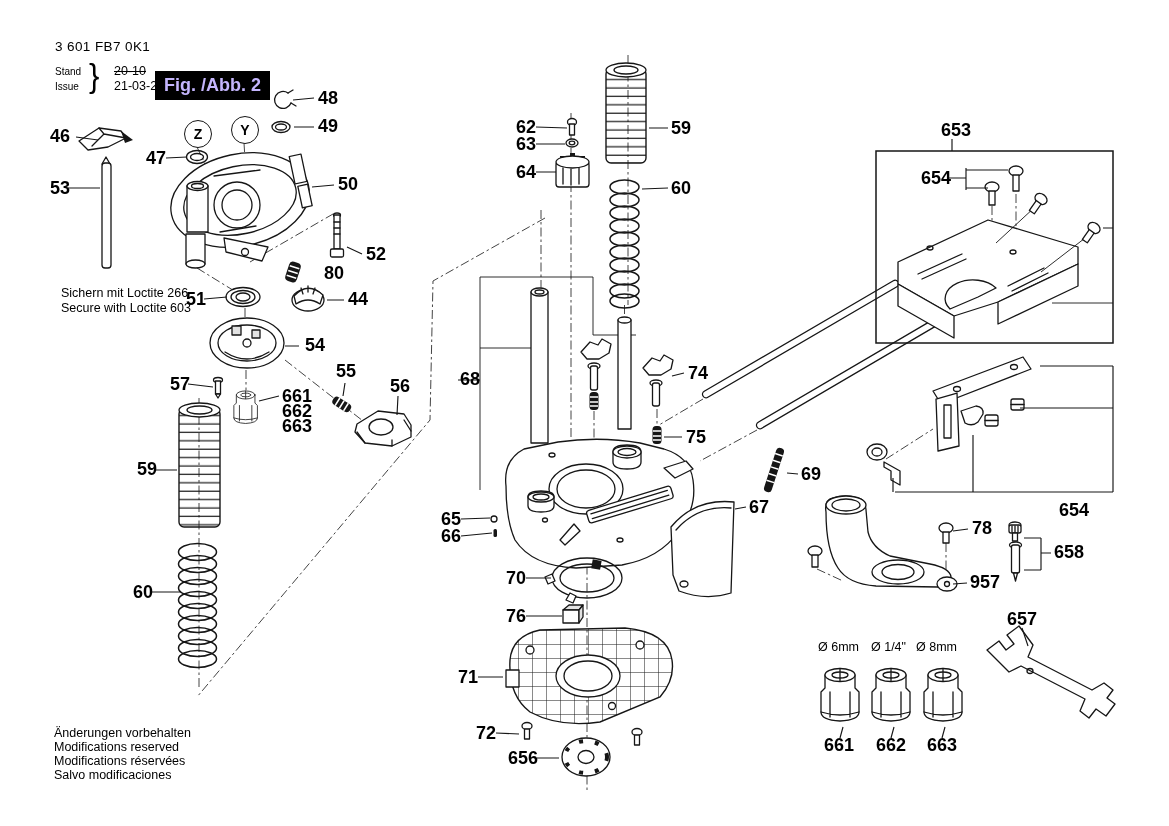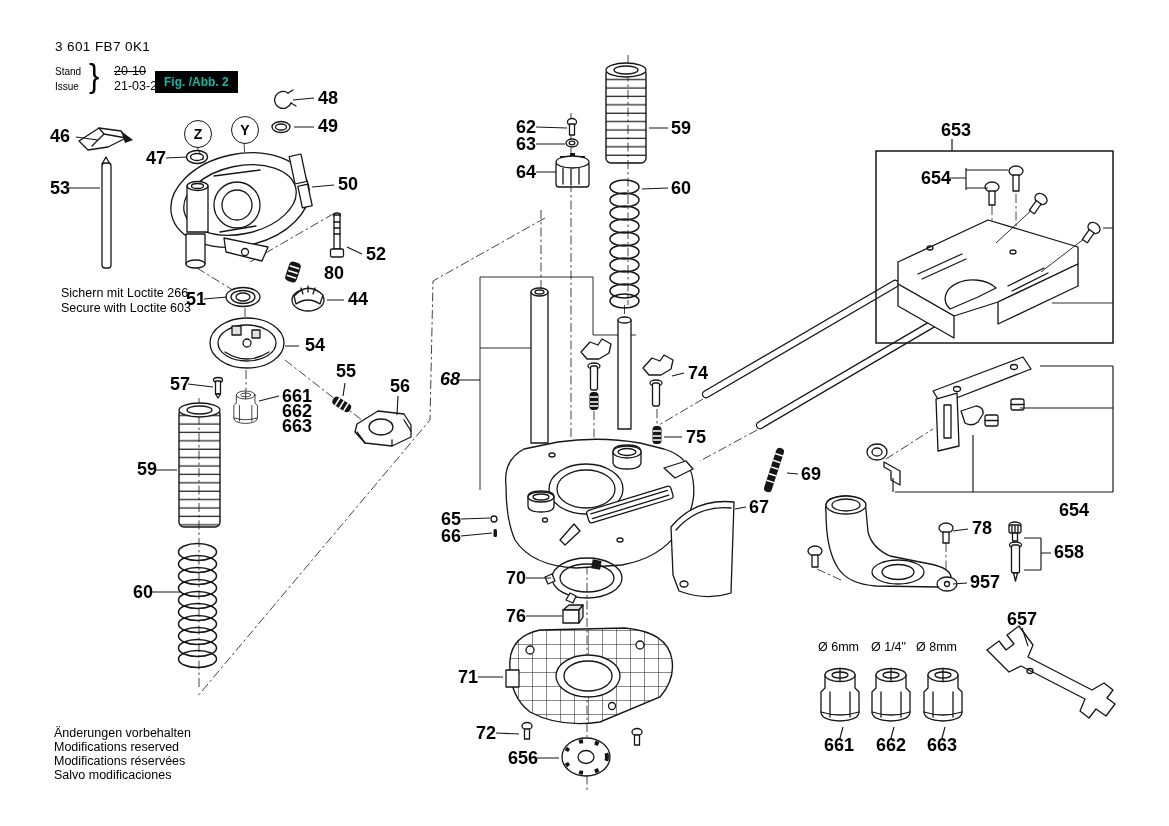--- a/index.html
+++ b/index.html
@@ -16,21 +16,21 @@
   .txt{position:absolute;white-space:nowrap;}
   .co{position:absolute;font-weight:bold;font-size:18px;line-height:15px;white-space:nowrap;}
   .sz{position:absolute;font-size:12.5px;line-height:13px;white-space:nowrap;}
   .bal{position:absolute;width:26px;height:26px;border:1.5px solid #161616;border-radius:50%;
        text-align:center;font-weight:bold;font-size:14px;line-height:26px;background:#fff;}
   .pcode{font-size:13.5px;letter-spacing:.4px;}
   .silab{font-size:10px;line-height:15px;}
   .sival{font-size:12.5px;line-height:15px;margin-left:8px;}
   .strike{text-decoration:line-through;}
   .brace{font-size:31px;font-weight:400;transform:scaleY(1.05);}
-  .figbox{background:#000;color:#14b8a6;font-weight:bold;font-size:12px;padding:4px 9px;}
+  .figbox{background:#000;color:#c4b5fd;font-weight:bold;font-size:18px;padding:4px 9px;}
   .note,.foot{font-size:12.5px;line-height:14.5px;}
 </style>
 </head>
 <body>
 
 <div class="stage">
 
 <svg width="1169" height="826" viewBox="0 0 1169 826">
   <defs>
     <pattern id="ribs" width="8" height="8.4" patternUnits="userSpaceOnUse">
@@ -451,21 +451,21 @@
       <span class="co" style="left: 282px; top: 389px;">661</span>
       <span class="co" style="left: 282px; top: 404px;">662</span>
       <span class="co" style="left: 282px; top: 419px;">663</span>
       <span class="co" style="left: 137px; top: 462px;">59</span>
       <span class="co" style="left: 133px; top: 585px;">60</span>
       <span class="co" style="left: 516px; top: 120px;">62</span>
       <span class="co" style="left: 516px; top: 137px;">63</span>
       <span class="co" style="left: 516px; top: 165px;">64</span>
       <span class="co" style="left: 671px; top: 121px;">59</span>
       <span class="co" style="left: 671px; top: 181px;">60</span>
-      <span class="co" style="left: 440px; top: 372px; font-style: italic;">68</span>
+      <span class="co" style="left: 460px; top: 372px;">68</span>
       <span class="co" style="left: 688px; top: 366px;">74</span>
       <span class="co" style="left: 686px; top: 430px;">75</span>
       <span class="co" style="left: 441px; top: 512px;">65</span>
       <span class="co" style="left: 441px; top: 529px;">66</span>
       <span class="co" style="left: 749px; top: 500px;">67</span>
       <span class="co" style="left: 801px; top: 467px;">69</span>
       <span class="co" style="left: 506px; top: 571px;">70</span>
       <span class="co" style="left: 506px; top: 609px;">76</span>
       <span class="co" style="left: 458px; top: 670px;">71</span>
       <span class="co" style="left: 476px; top: 726px;">72</span>

